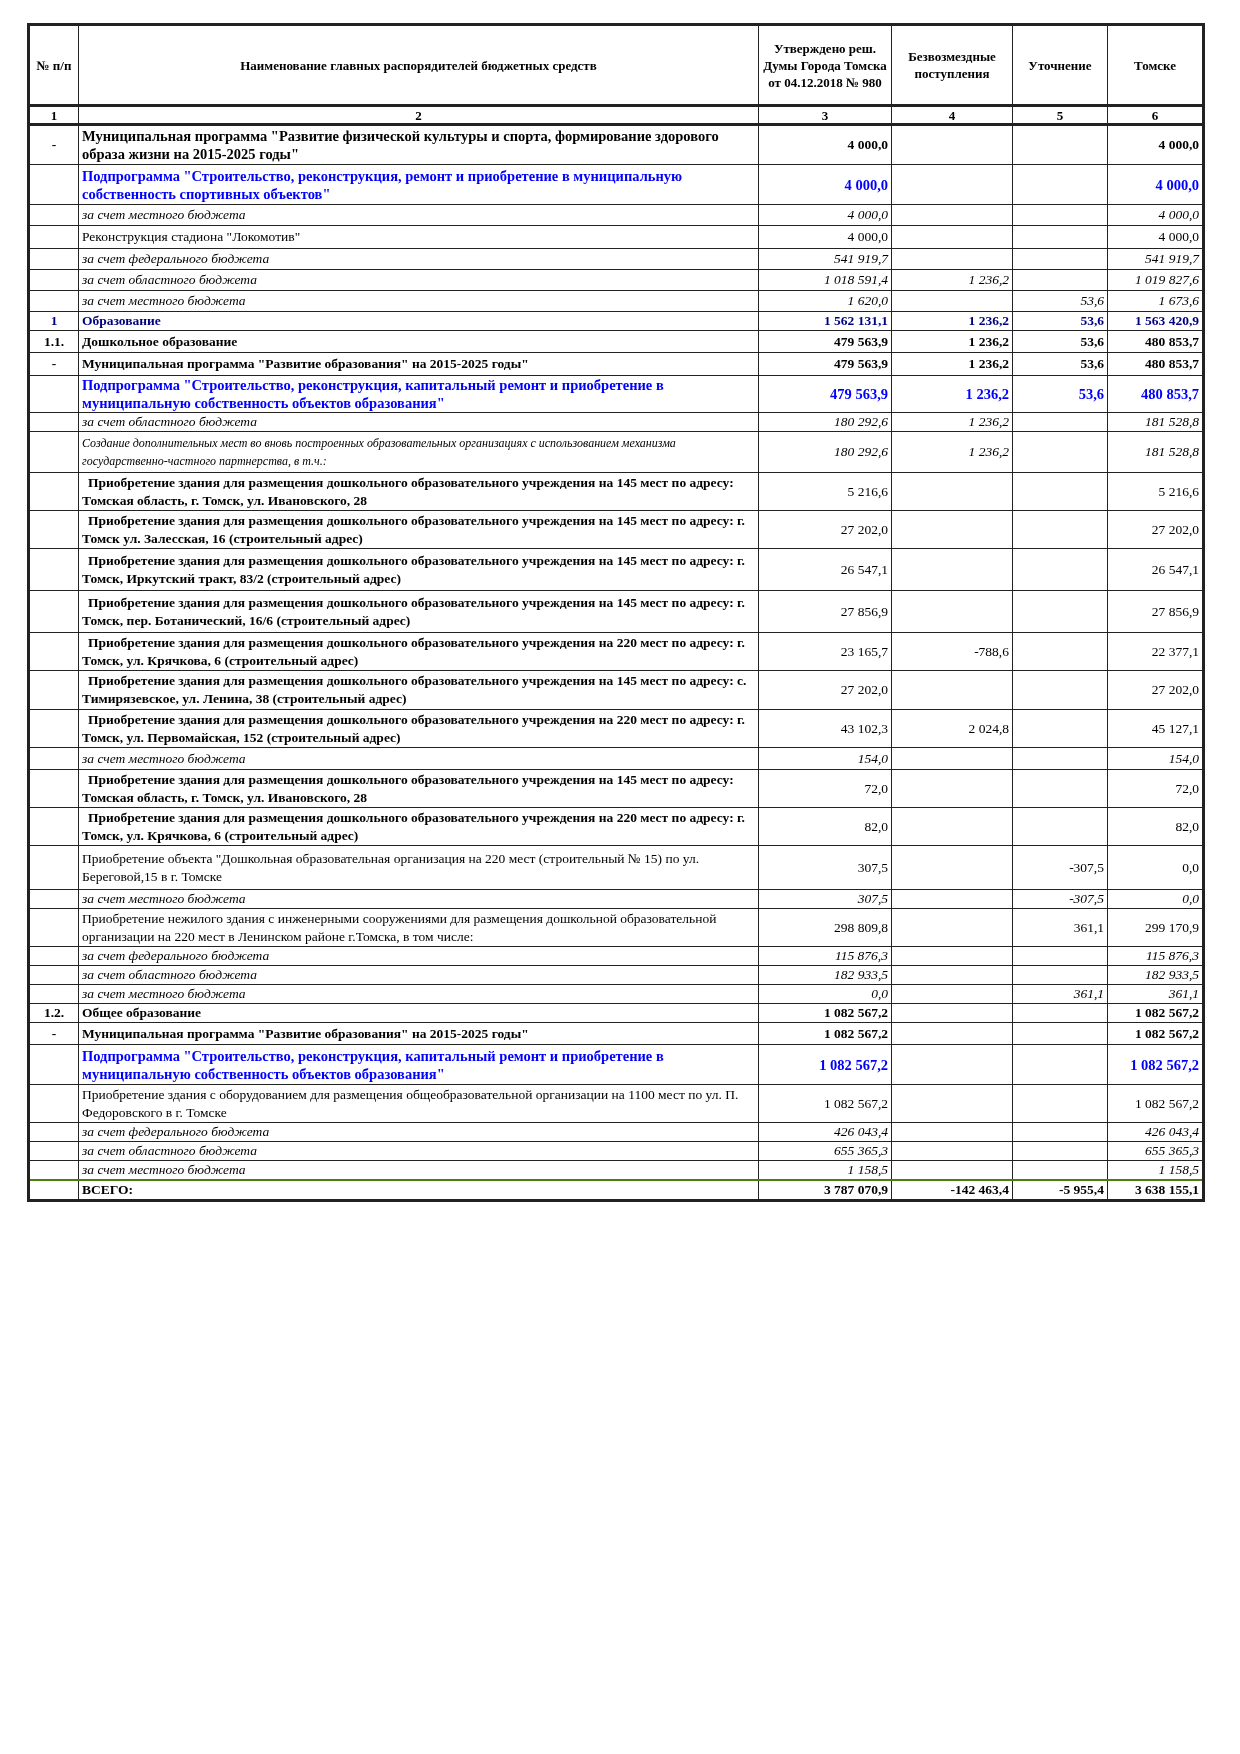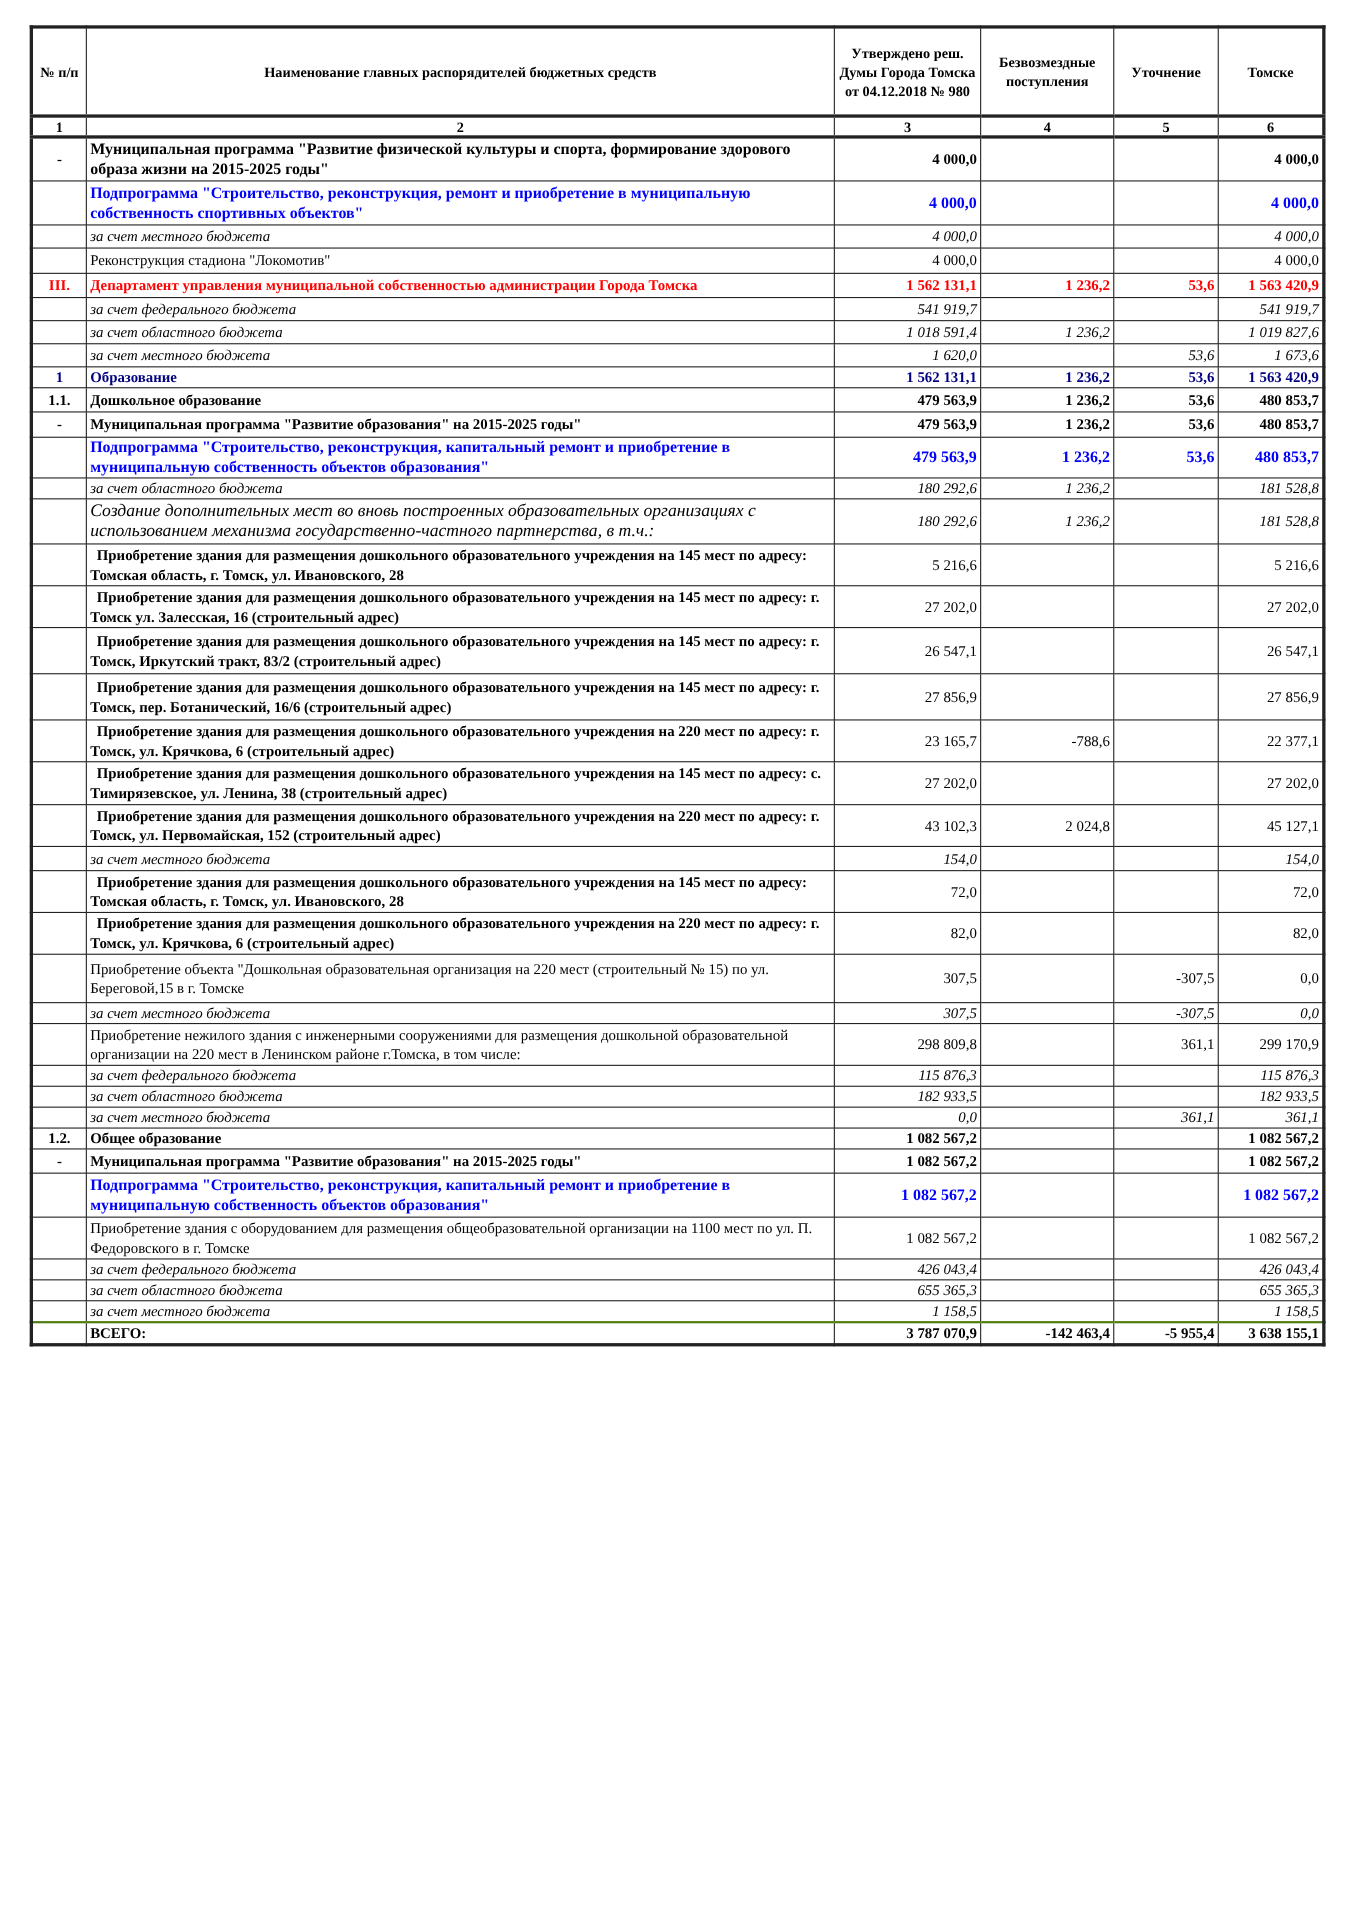--- a/index.html
+++ b/index.html
@@ -16,21 +16,21 @@
   td.v { text-align: right; }
   tr.bold td { font-weight: bold; }
   tr.italic td { font-style: italic; }
   tr.red td { color: #ff0000; font-weight: bold; }
   tr.navy td { color: #000080; font-weight: bold; }
   tr.blue td { color: #0000ff; font-weight: bold; font-size: 14.5px; }
   tr.big td.name { font-size: 14.5px; }
   tr.total td { font-weight: bold; border-top: 2px solid #4d7c0f; }
   tr.item td.name { text-indent: 6px; font-weight: bold; }
   td.name { text-align: left; }
-  td.small { font-size: 16px; }
+  td.small { font-size: 12px; }
 </style>
 </head>
 <body>
 
 <div class="page">
   <table>
     <colgroup>
       <col class="c1">
         <col class="c2">
         <col class="c3">
@@ -82,28 +82,20 @@
           <td class="v">4 000,0</td>
         </tr>
         <tr style="height: 23px;">
           <td class="num"></td>
           <td class="name">Реконструкция стадиона "Локомотив"</td>
           <td class="v">4 000,0</td>
           <td class="v"></td>
           <td class="v"></td>
           <td class="v">4 000,0</td>
         </tr>
-        <tr class="red" style="height: 22px;">
-          <td class="num">III.</td>
-          <td class="name">Департамент управления муниципальной собственностью администрации Города Томска</td>
-          <td class="v">1 562 131,1</td>
-          <td class="v">1 236,2</td>
-          <td class="v">53,6</td>
-          <td class="v">1 563 420,9</td>
-        </tr>
         <tr class="italic" style="height: 21px;">
           <td class="num"></td>
           <td class="name">за счет федерального бюджета</td>
           <td class="v">541 919,7</td>
           <td class="v"></td>
           <td class="v"></td>
           <td class="v">541 919,7</td>
         </tr>
         <tr class="italic" style="height: 21px;">
           <td class="num"></td>

